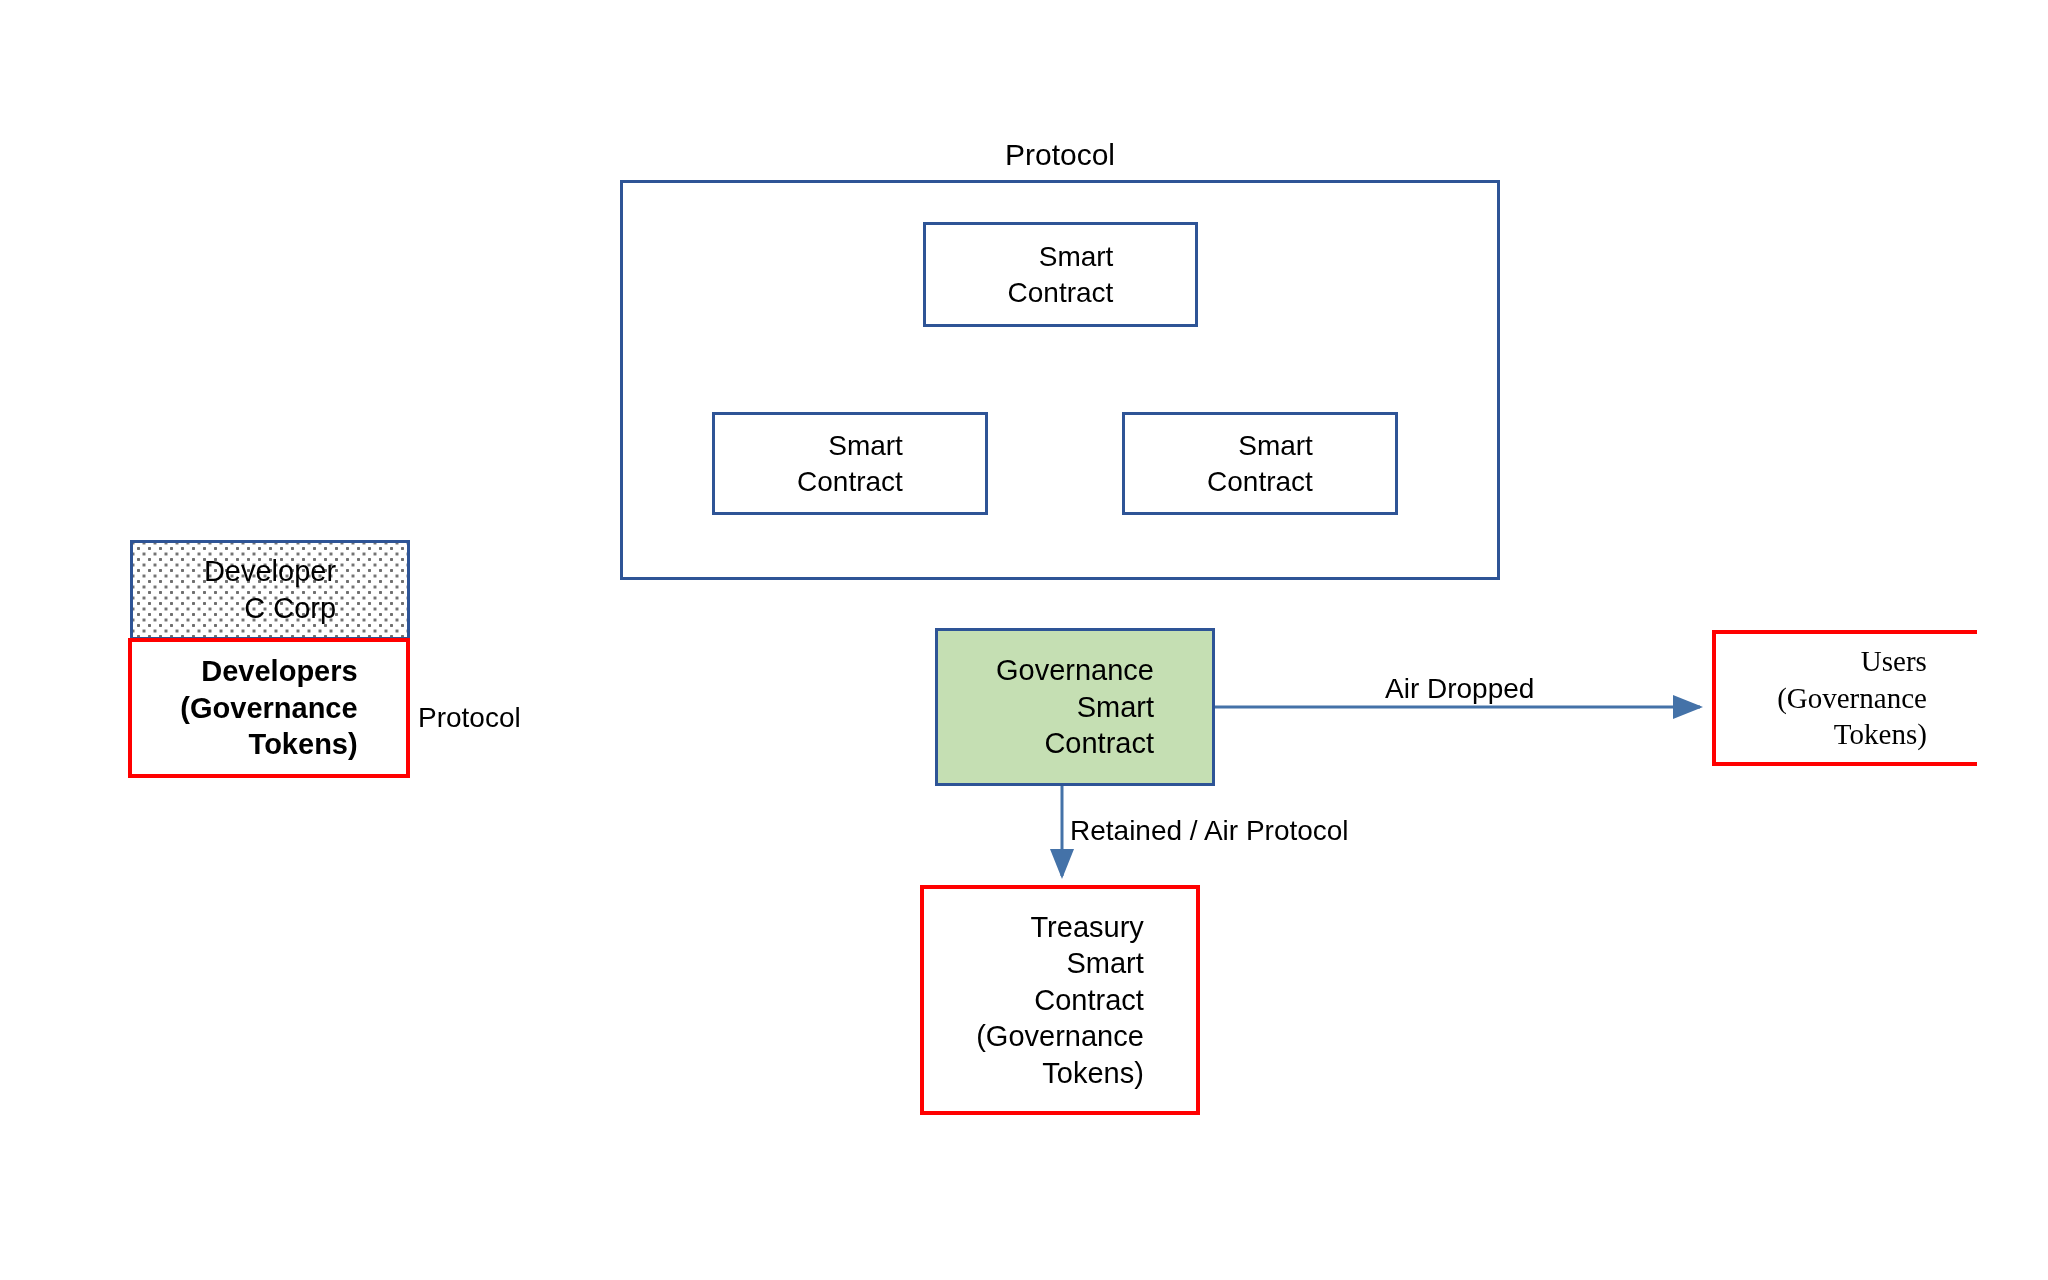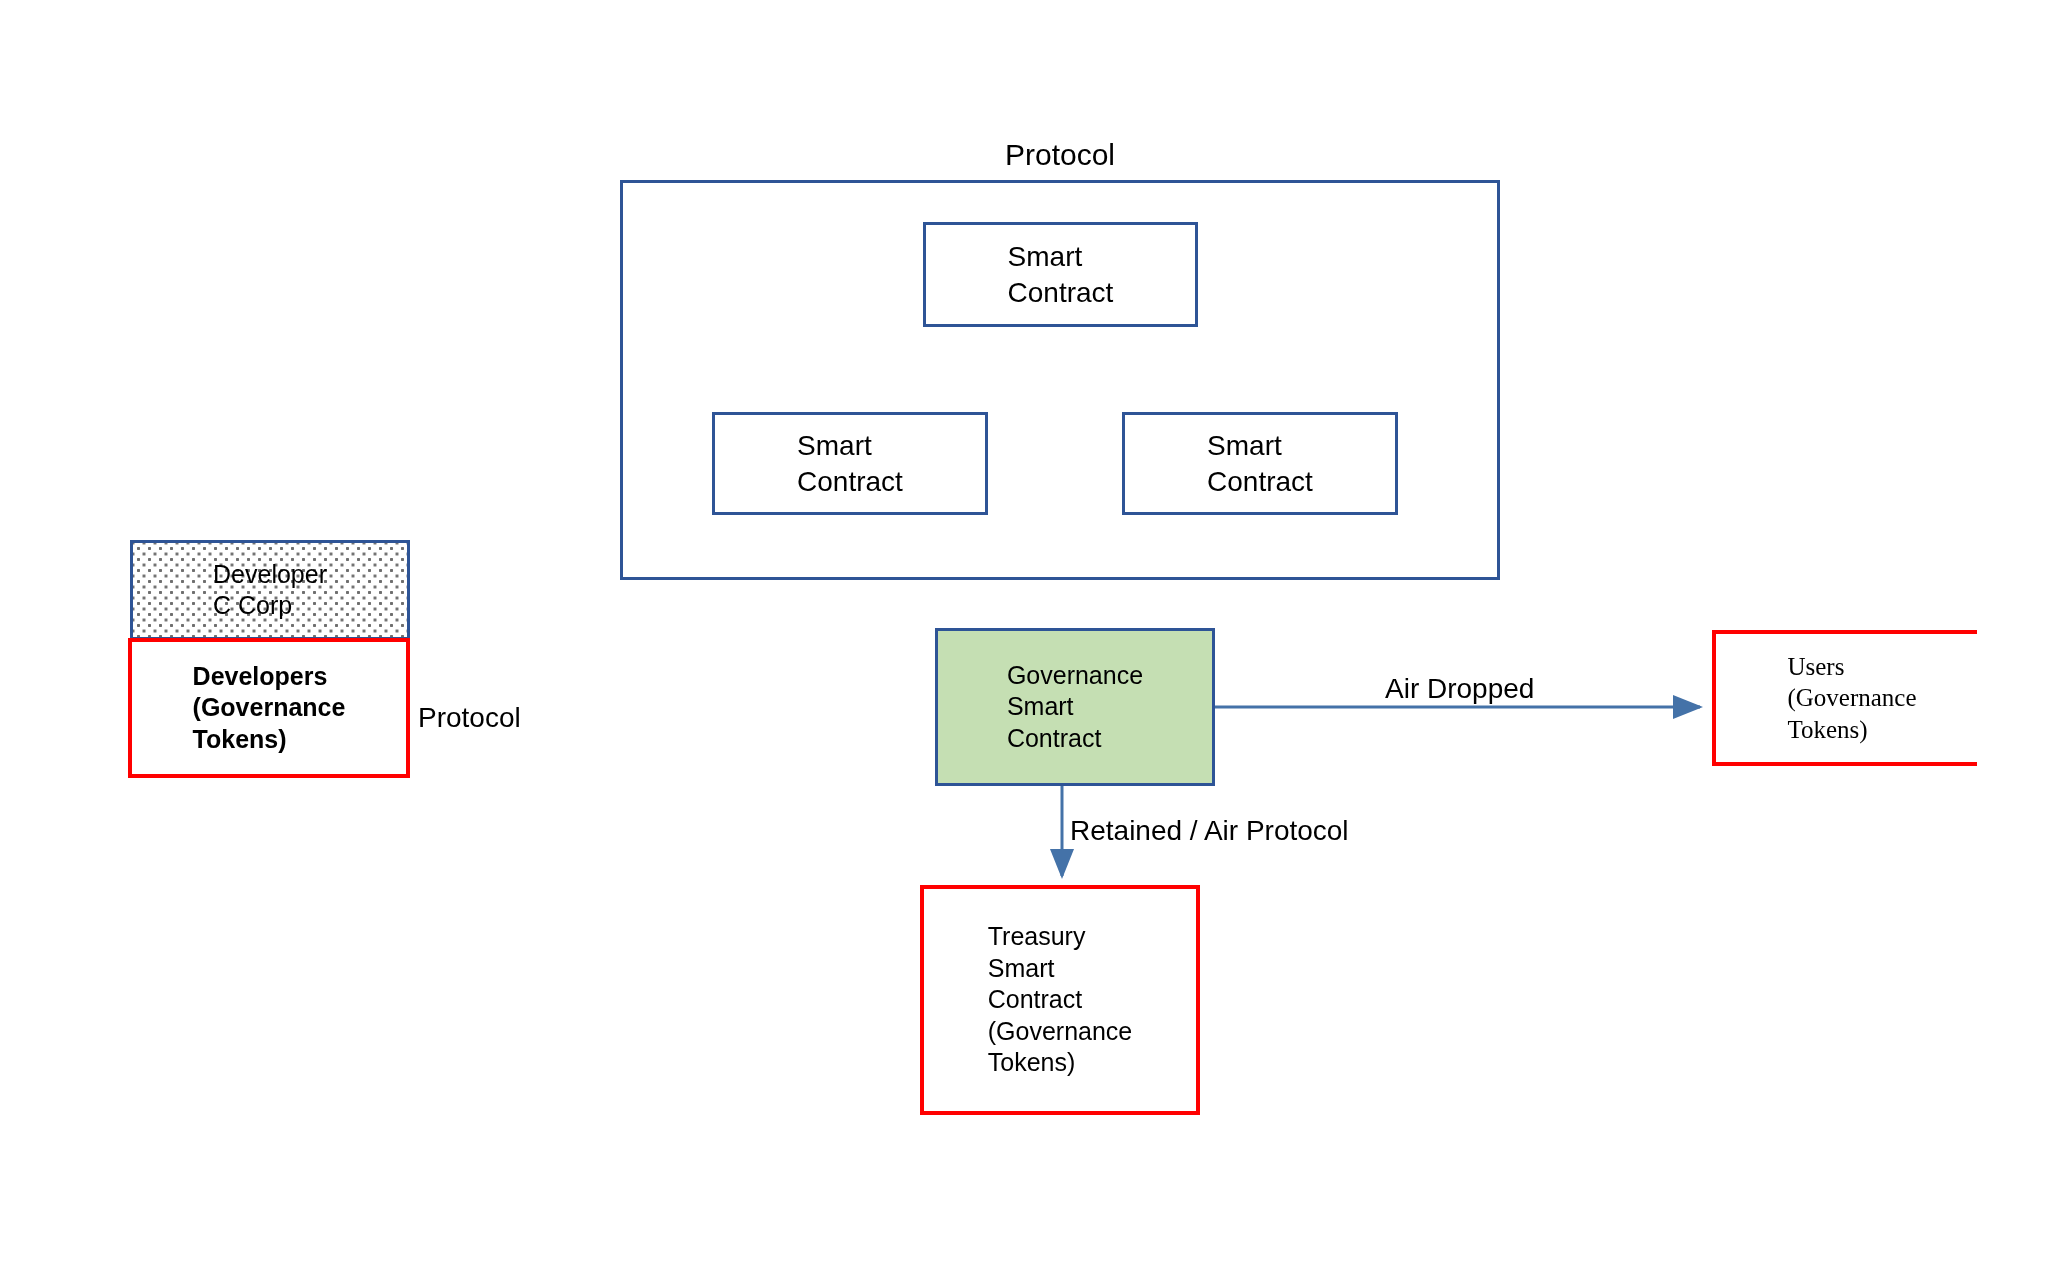--- a/index.html
+++ b/index.html
@@ -14,21 +14,21 @@
     background: #ffffff;
     font-family: "Liberation Sans", sans-serif;
     overflow: hidden;
   }
   .box {
     position: absolute;
     box-sizing: border-box;
     display: flex;
     align-items: center;
     justify-content: center;
-    text-align: left;
+    text-align: right;
     color: #000000;
     line-height: 1.26;
     white-space: pre-line;
   }
   .blue-box {
     border: 3px solid #2e5496;
     background: #ffffff;
   }
   .red-box {
     border: 4px solid #ff0000;
@@ -49,21 +49,21 @@
   }
   .label {
     position: absolute;
     color: #000000;
     white-space: nowrap;
   }
   .protocol-title {
     font-size: 30px;
   }
   .sc-text { font-size: 28px; }
-  .node-text { font-size: 25px; }
+  .node-text { font-size: 29px; }
   .edge-label { font-size: 28px; }
   svg.connectors {
     position: absolute;
     left: 0;
     top: 0;
     width: 2048px;
     height: 1280px;
     pointer-events: none;
   }
 </style>

